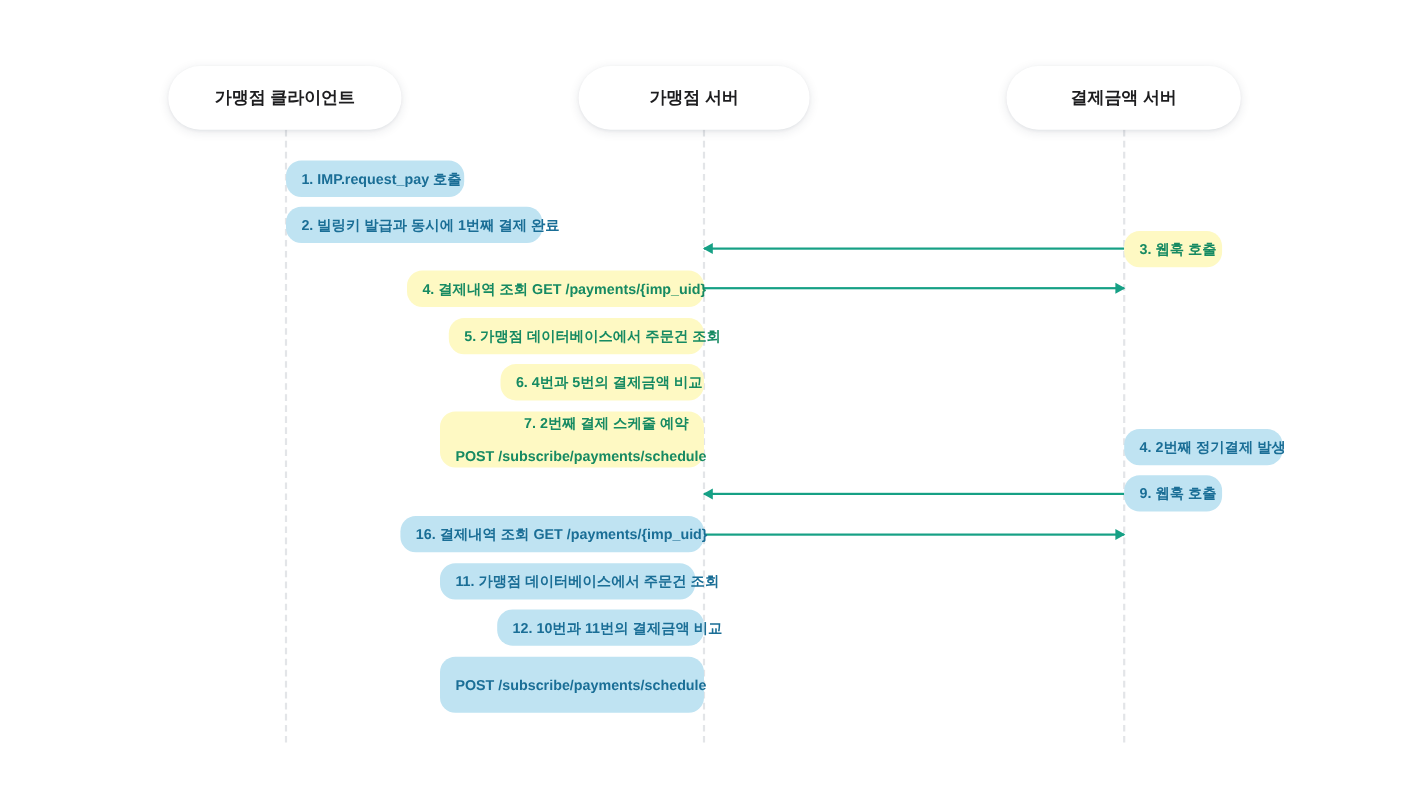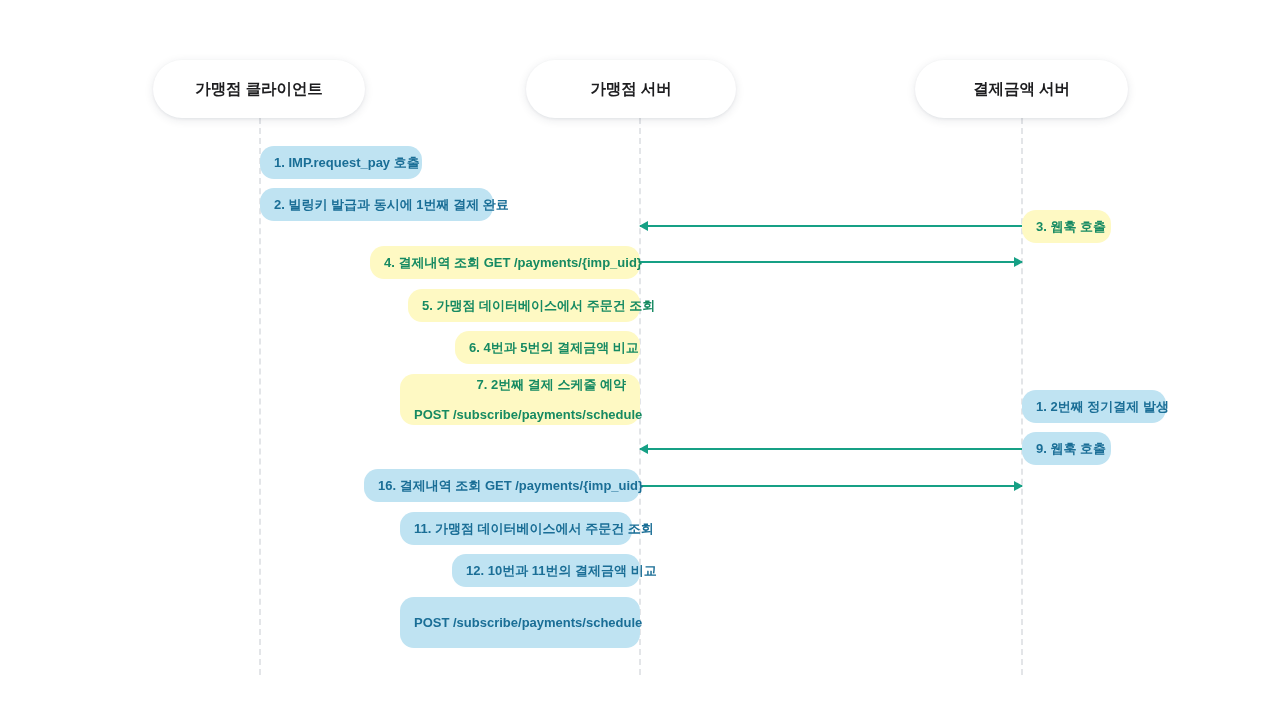--- a/index.html
+++ b/index.html
@@ -162,21 +162,21 @@
         <div class="line align-right">5. 가맹점 데이터베이스에서 주문건 조회</div>
       </div>
       <div class="msg-box green" style="left: 455px; top: 331px; width: 185px; height: 33px;">
         <div class="line align-right">6. 4번과 5번의 결제금액 비교</div>
       </div>
       <div class="msg-box green" style="left: 400px; top: 374px; width: 240px; height: 51px; gap: 12px;">
         <div class="line align-right">7. 2번째 결제 스케줄 예약</div>
         <div class="line align-center">POST /subscribe/payments/schedule</div>
       </div>
       <div class="msg-box blue" style="left: 1022px; top: 390px; width: 144px; height: 33px;">
-        <div class="line align-left">1. 2번째 정기결제 발생</div>
+        <div class="line align-left">4. 2번째 정기결제 발생</div>
       </div>
       <div class="msg-box blue" style="left: 1022px; top: 432px; width: 89px; height: 33px;">
         <div class="line align-left">9. 웹훅 호출</div>
       </div>
       <div class="msg-box blue" style="left: 364px; top: 469px; width: 276px; height: 33px;">
         <div class="line align-right">16. 결제내역 조회 GET /payments/{imp_uid}</div>
       </div>
       <div class="msg-box blue" style="left: 400px; top: 512px; width: 232px; height: 33px;">
         <div class="line align-right">11. 가맹점 데이터베이스에서 주문건 조회</div>
       </div>

